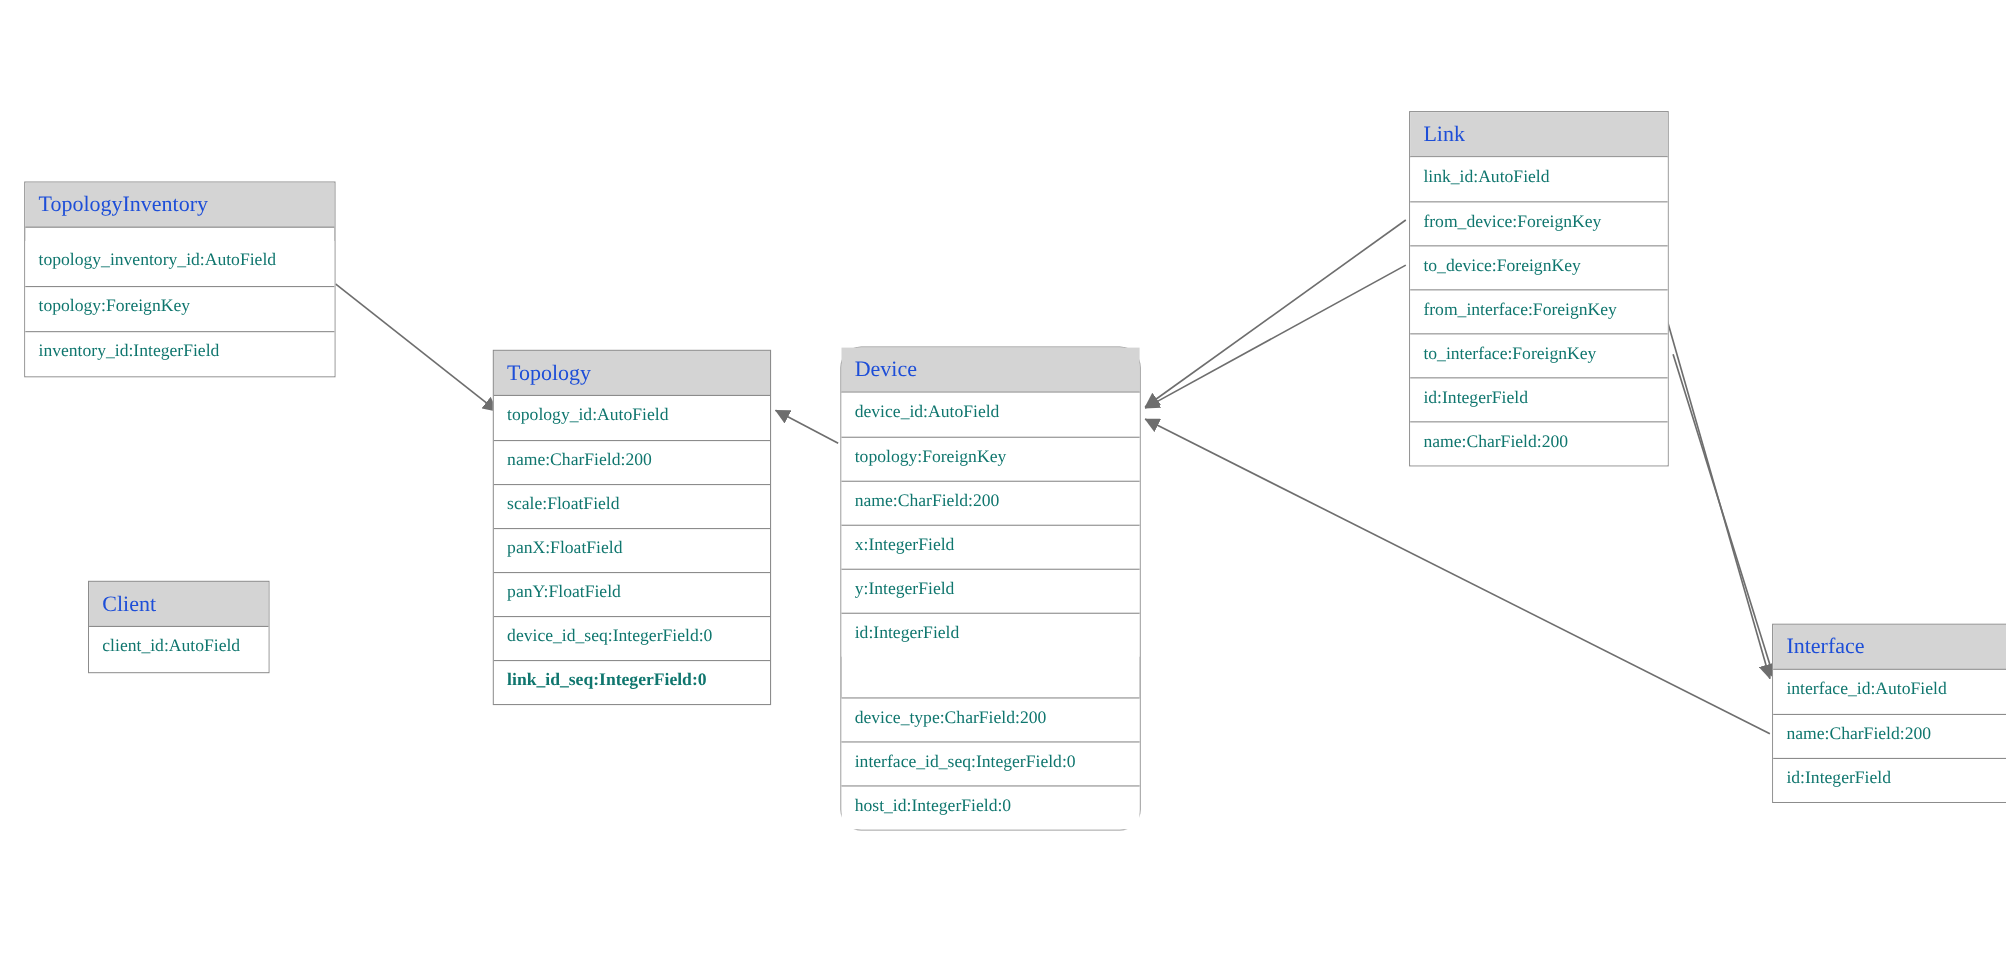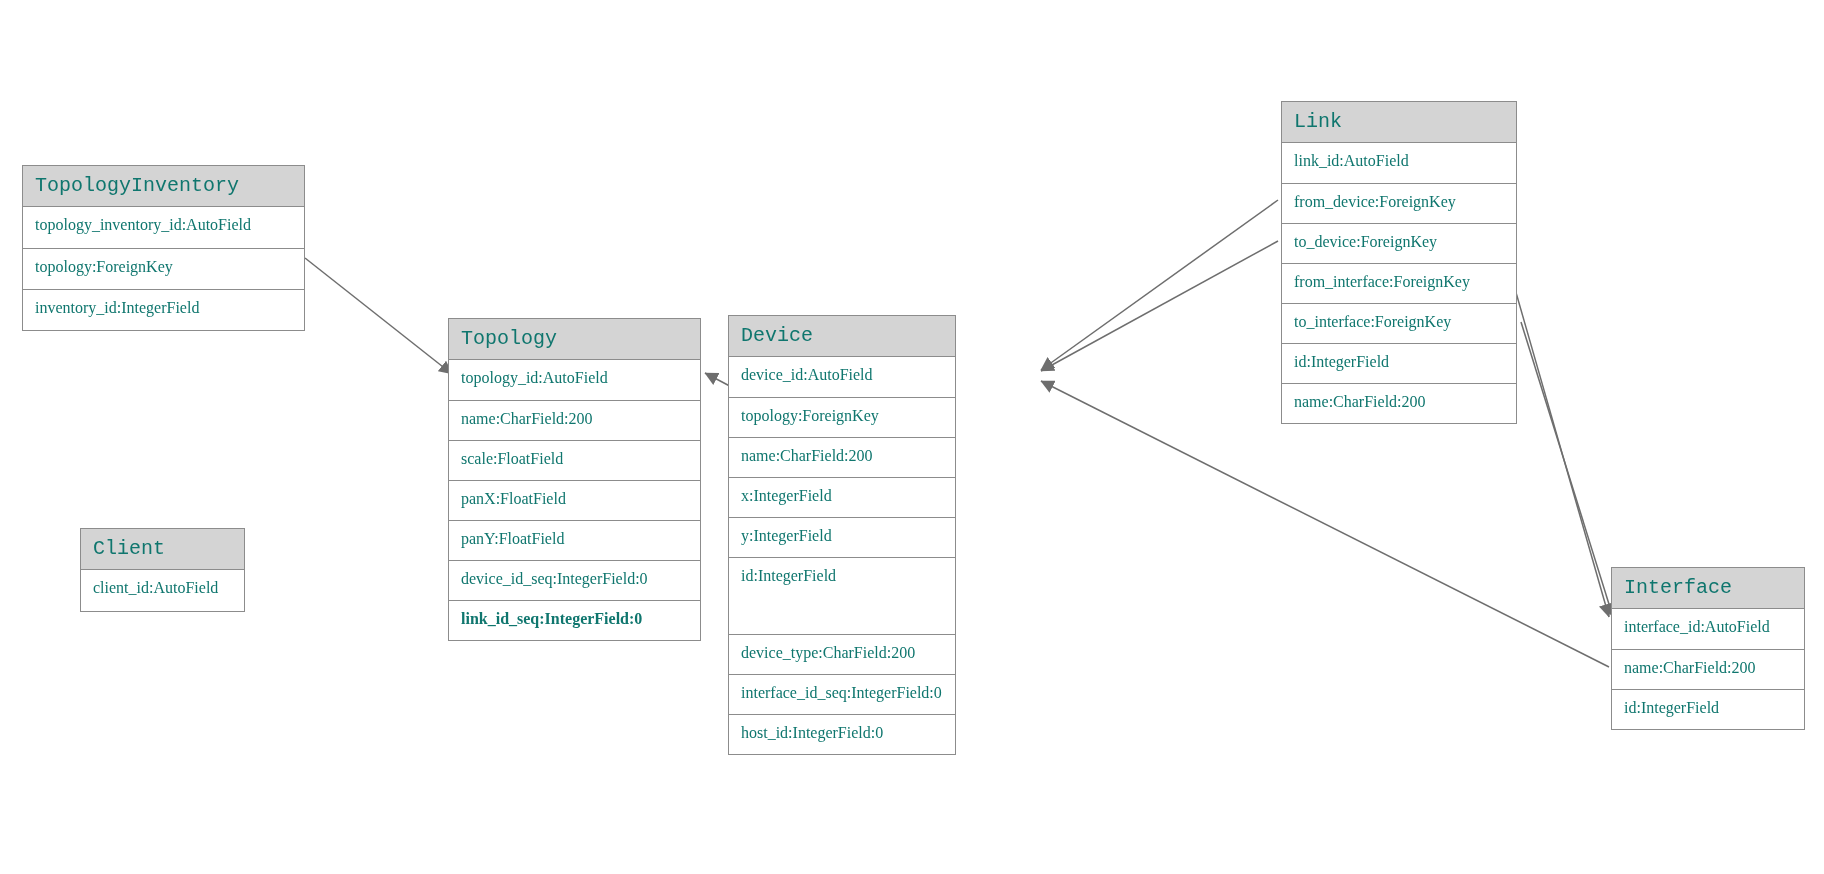--- a/index.html
+++ b/index.html
@@ -31,27 +31,26 @@
     position: absolute;
     box-sizing: border-box;
     border: 1.4px solid #8c8c8c;
     background: #ffffff;
     z-index: 2;
   }
   .entity-header {
     box-sizing: border-box;
     background: #d4d4d4;
     border-bottom: 1.4px solid #8c8c8c;
-    color: #0f766e;
+    color: #1d4ed8;
     font-size: 20px;
     line-height: 1;
     padding: 10px 0 10px 12px;
     white-space: nowrap;
     overflow: hidden;
-    font-family: Liberation Mono, monospace;
   }
   .entity-rows {
     display: block;
   }
   .entity-row {
     box-sizing: border-box;
     border-top: 1.4px solid #8c8c8c;
     color: #0f766e;
     font-size: 16px;
     line-height: 1;
@@ -83,21 +82,21 @@
         <line x1="1609" y1="667" x2="1041" y2="381" stroke="#6e6e6e" stroke-width="1.5" marker-end="url(#arrowhead)"></line>
         <line x1="1513" y1="282" x2="1609" y2="617" stroke="#6e6e6e" stroke-width="1.5" marker-end="url(#arrowhead)"></line>
         <line x1="1521" y1="322" x2="1613" y2="617" stroke="#6e6e6e" stroke-width="1.5" marker-end="url(#arrowhead)"></line>
       </g>
   </svg>
 
   <div id="entity-layer">
       <div class="entity" style="left: 22px; top: 165px; width: 283px;">
         <div class="entity-header" style="height: 41px;">TopologyInventory</div>
         <div class="entity-rows">
-          <div class="entity-row" style="height: 41px;">topology_inventory_id:AutoField</div>
+          <div class="entity-row" style="height: 41px; margin-top: 12px;">topology_inventory_id:AutoField</div>
           <div class="entity-row" style="height: 41px;">topology:ForeignKey</div>
           <div class="entity-row" style="height: 41px;">inventory_id:IntegerField</div>
         </div>
       </div>
       <div class="entity" style="left: 80px; top: 528px; width: 165px;">
         <div class="entity-header" style="height: 41px;">Client</div>
         <div class="entity-rows">
           <div class="entity-row" style="height: 41px;">client_id:AutoField</div>
         </div>
       </div>
@@ -106,21 +105,21 @@
         <div class="entity-rows">
           <div class="entity-row" style="height: 40px;">topology_id:AutoField</div>
           <div class="entity-row" style="height: 40px;">name:CharField:200</div>
           <div class="entity-row" style="height: 40px;">scale:FloatField</div>
           <div class="entity-row" style="height: 40px;">panX:FloatField</div>
           <div class="entity-row" style="height: 40px;">panY:FloatField</div>
           <div class="entity-row" style="height: 40px;">device_id_seq:IntegerField:0</div>
           <div class="entity-row" style="height: 40px; font-weight: bold;">link_id_seq:IntegerField:0</div>
         </div>
       </div>
-      <div class="entity" style="left: 728px; top: 315px; width: 228px;">
+      <div class="entity" style="left: 764px; top: 315px; width: 273px; border-radius: 19px;">
         <div class="entity-header" style="height: 41px;">Device</div>
         <div class="entity-rows">
           <div class="entity-row" style="height: 40px;">device_id:AutoField</div>
           <div class="entity-row" style="height: 40px;">topology:ForeignKey</div>
           <div class="entity-row" style="height: 40px;">name:CharField:200</div>
           <div class="entity-row" style="height: 40px;">x:IntegerField</div>
           <div class="entity-row" style="height: 40px;">y:IntegerField</div>
           <div class="entity-row" style="height: 40px;">id:IntegerField</div>
           <div class="entity-row" style="height: 40px; margin-top: 37px;">device_type:CharField:200</div>
           <div class="entity-row" style="height: 40px;">interface_id_seq:IntegerField:0</div>
@@ -132,21 +131,21 @@
         <div class="entity-rows">
           <div class="entity-row" style="height: 40px;">link_id:AutoField</div>
           <div class="entity-row" style="height: 40px;">from_device:ForeignKey</div>
           <div class="entity-row" style="height: 40px;">to_device:ForeignKey</div>
           <div class="entity-row" style="height: 40px;">from_interface:ForeignKey</div>
           <div class="entity-row" style="height: 40px;">to_interface:ForeignKey</div>
           <div class="entity-row" style="height: 40px;">id:IntegerField</div>
           <div class="entity-row" style="height: 40px;">name:CharField:200</div>
         </div>
       </div>
-      <div class="entity" style="left: 1611px; top: 567px; width: 194px;">
+      <div class="entity" style="left: 1611px; top: 567px; width: 214px;">
         <div class="entity-header" style="height: 41px;">Interface</div>
         <div class="entity-rows">
           <div class="entity-row" style="height: 40px;">interface_id:AutoField</div>
           <div class="entity-row" style="height: 40px;">name:CharField:200</div>
           <div class="entity-row" style="height: 40px;">id:IntegerField</div>
         </div>
       </div>
     </div>
 
 </div>

